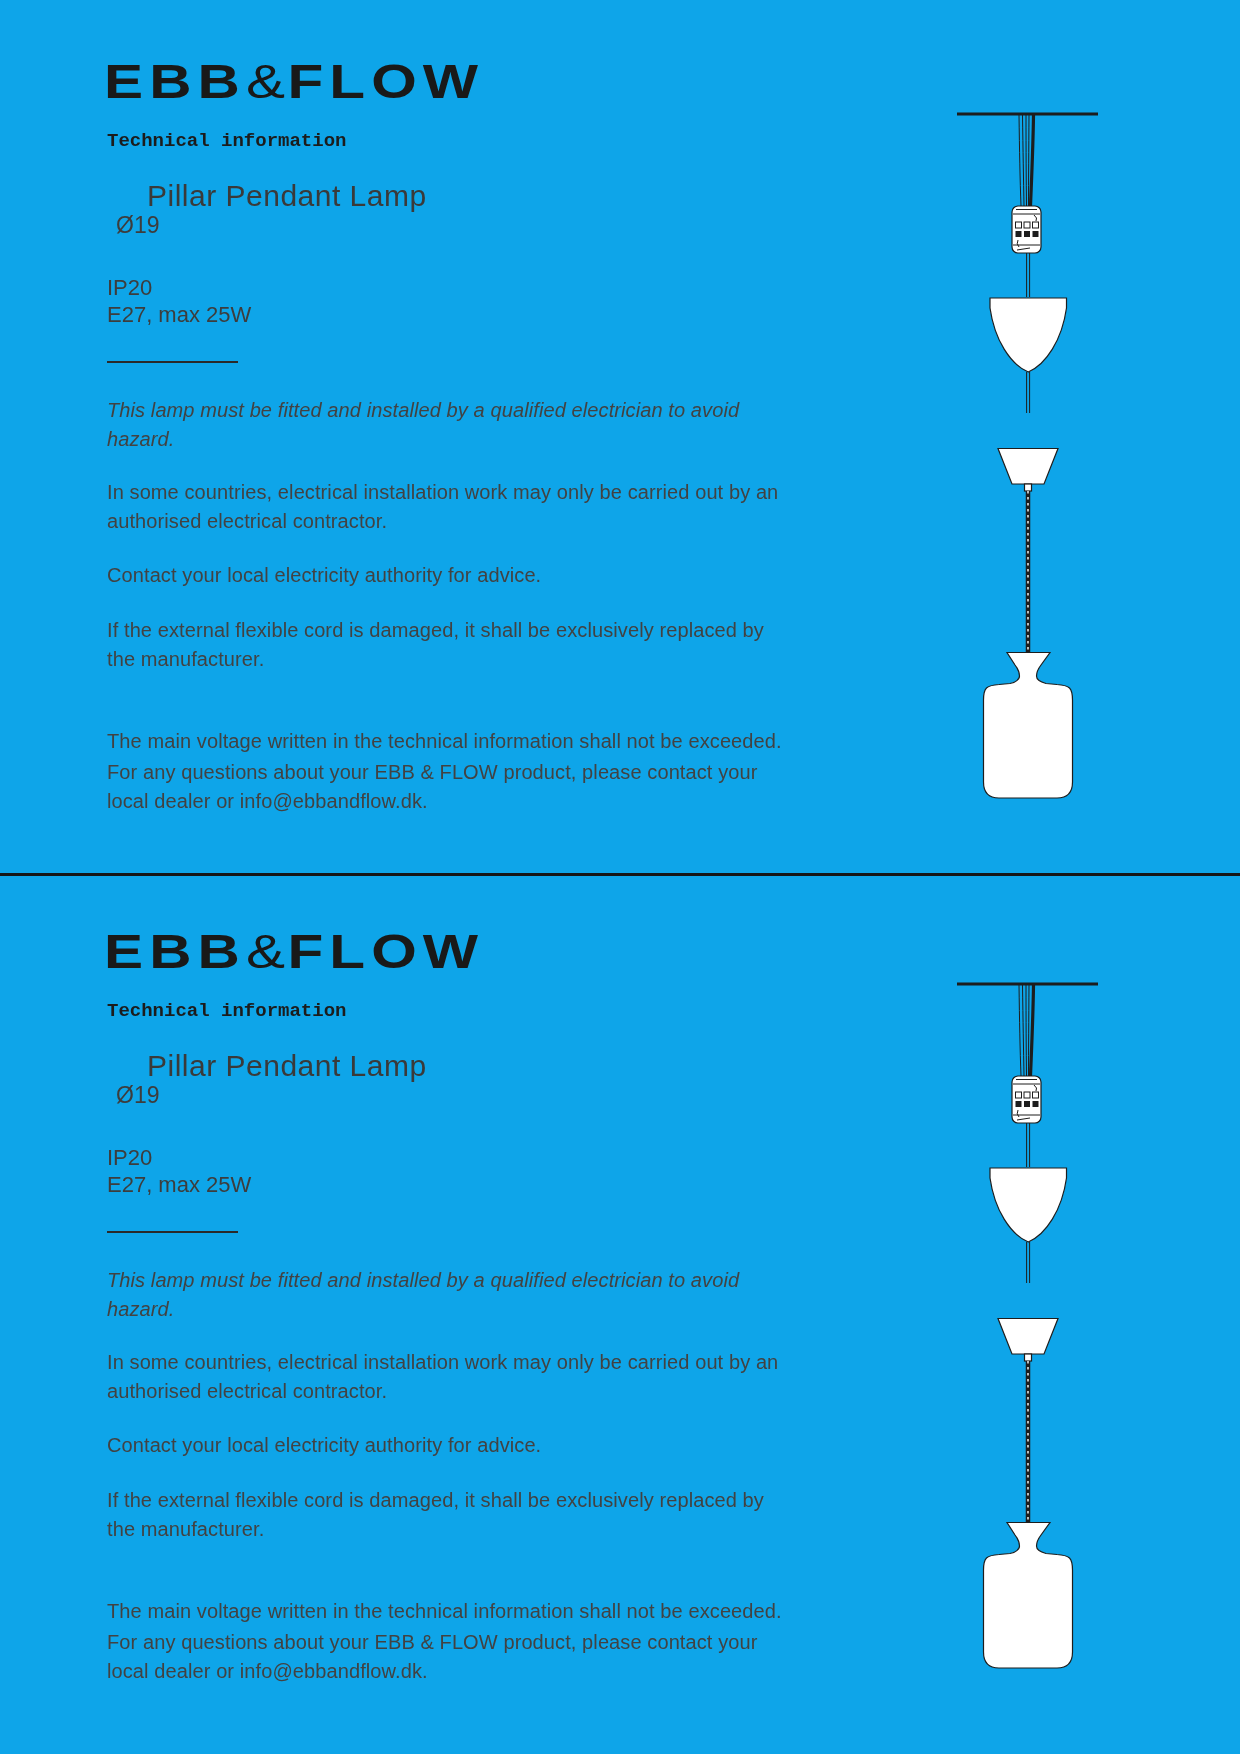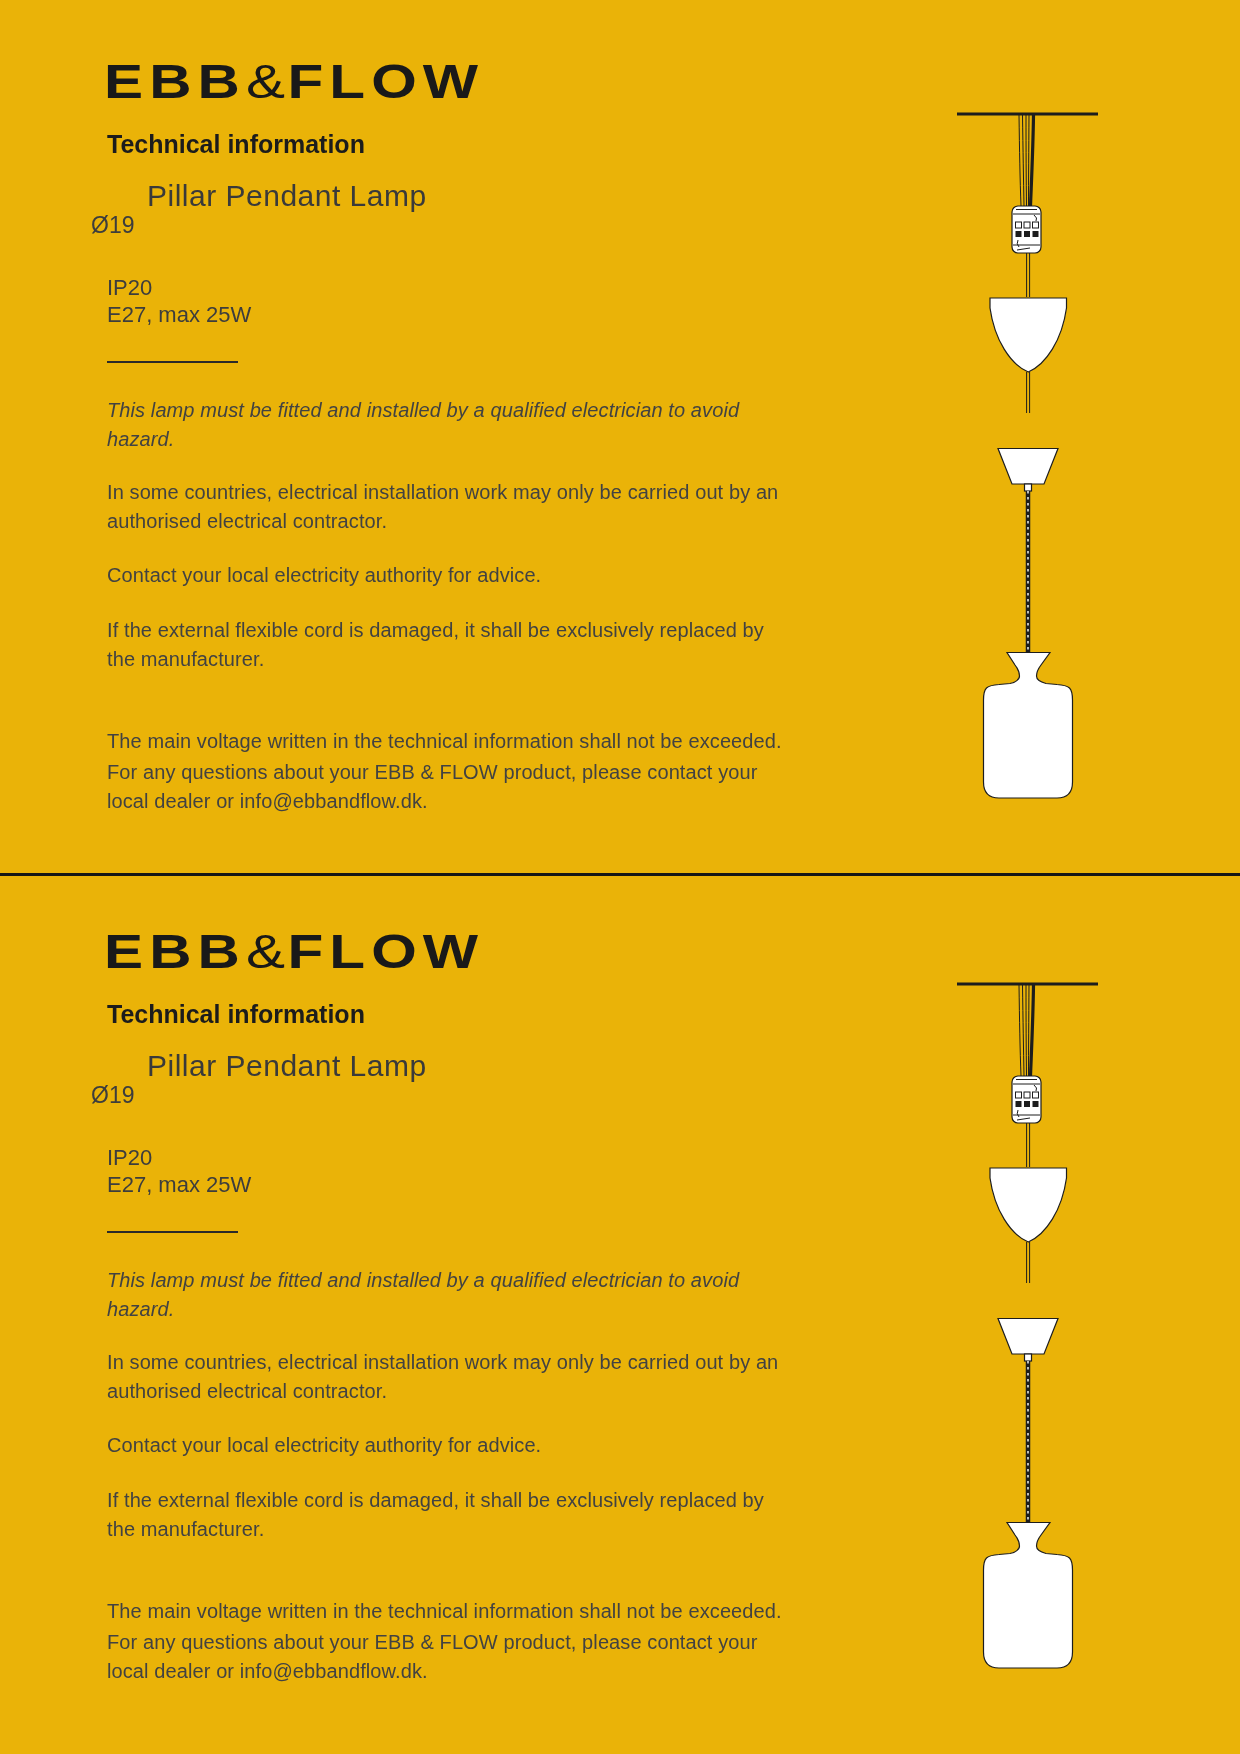--- a/index.html
+++ b/index.html
@@ -1,45 +1,45 @@
 <!DOCTYPE html>
 <html><head>
 <meta charset="utf-8">
 <style>
   html,body{margin:0;padding:0;background:#ffffff;}
   body{
     width:1240px;height:1754px;position:relative;overflow:hidden;
     font-family:"Liberation Sans", sans-serif;
     -webkit-font-smoothing:antialiased;
   }
-  .page{position:absolute;inset:0;background:#eab308;}
+  .page{position:absolute;inset:0;background:#0ea5e9;}
 
   .block{position:absolute;left:0;width:1240px;height:870px;}
   .block-1{top:0;}
   .block-2{top:870px;}
 
   .logo{
     position:absolute;left:104px;top:58px;
     font-size:48px;font-weight:700;letter-spacing:5px;color:#191919;
     line-height:1;white-space:nowrap;
     transform:scaleX(1.22);transform-origin:left top;
   }
   .logo .amp{font-weight:400;letter-spacing:2px;}
 
   .heading{
     position:absolute;left:107px;top:132px;margin:0;
-    font-size:25px;font-weight:700;color:#1c1c1c;line-height:1;white-space:nowrap;
+    font-size:19px;font-weight:700;color:#1c1c1c;line-height:1;white-space:nowrap;font-family:Liberation Mono, monospace;
   }
   .product{
     position:absolute;left:107px;top:181px;
     font-size:30px;font-weight:400;color:#3a3a3a;letter-spacing:0.5px;
     line-height:1;white-space:nowrap;margin-left:40px;
   }
   .diameter{
-    position:absolute;left:91px;top:214px;
+    position:absolute;left:116px;top:214px;
     font-size:23px;color:#3d3d3d;line-height:1;
   }
   .spec{position:absolute;left:107px;font-size:22px;color:#3d3d3d;line-height:1;white-space:nowrap;}
   .spec-ip{top:277px;}
   .spec-socket{top:304px;}
 
   .rule{
     position:absolute;left:107px;top:361px;width:131px;height:0;
     border-top:2px solid #2a2a2a;
   }

